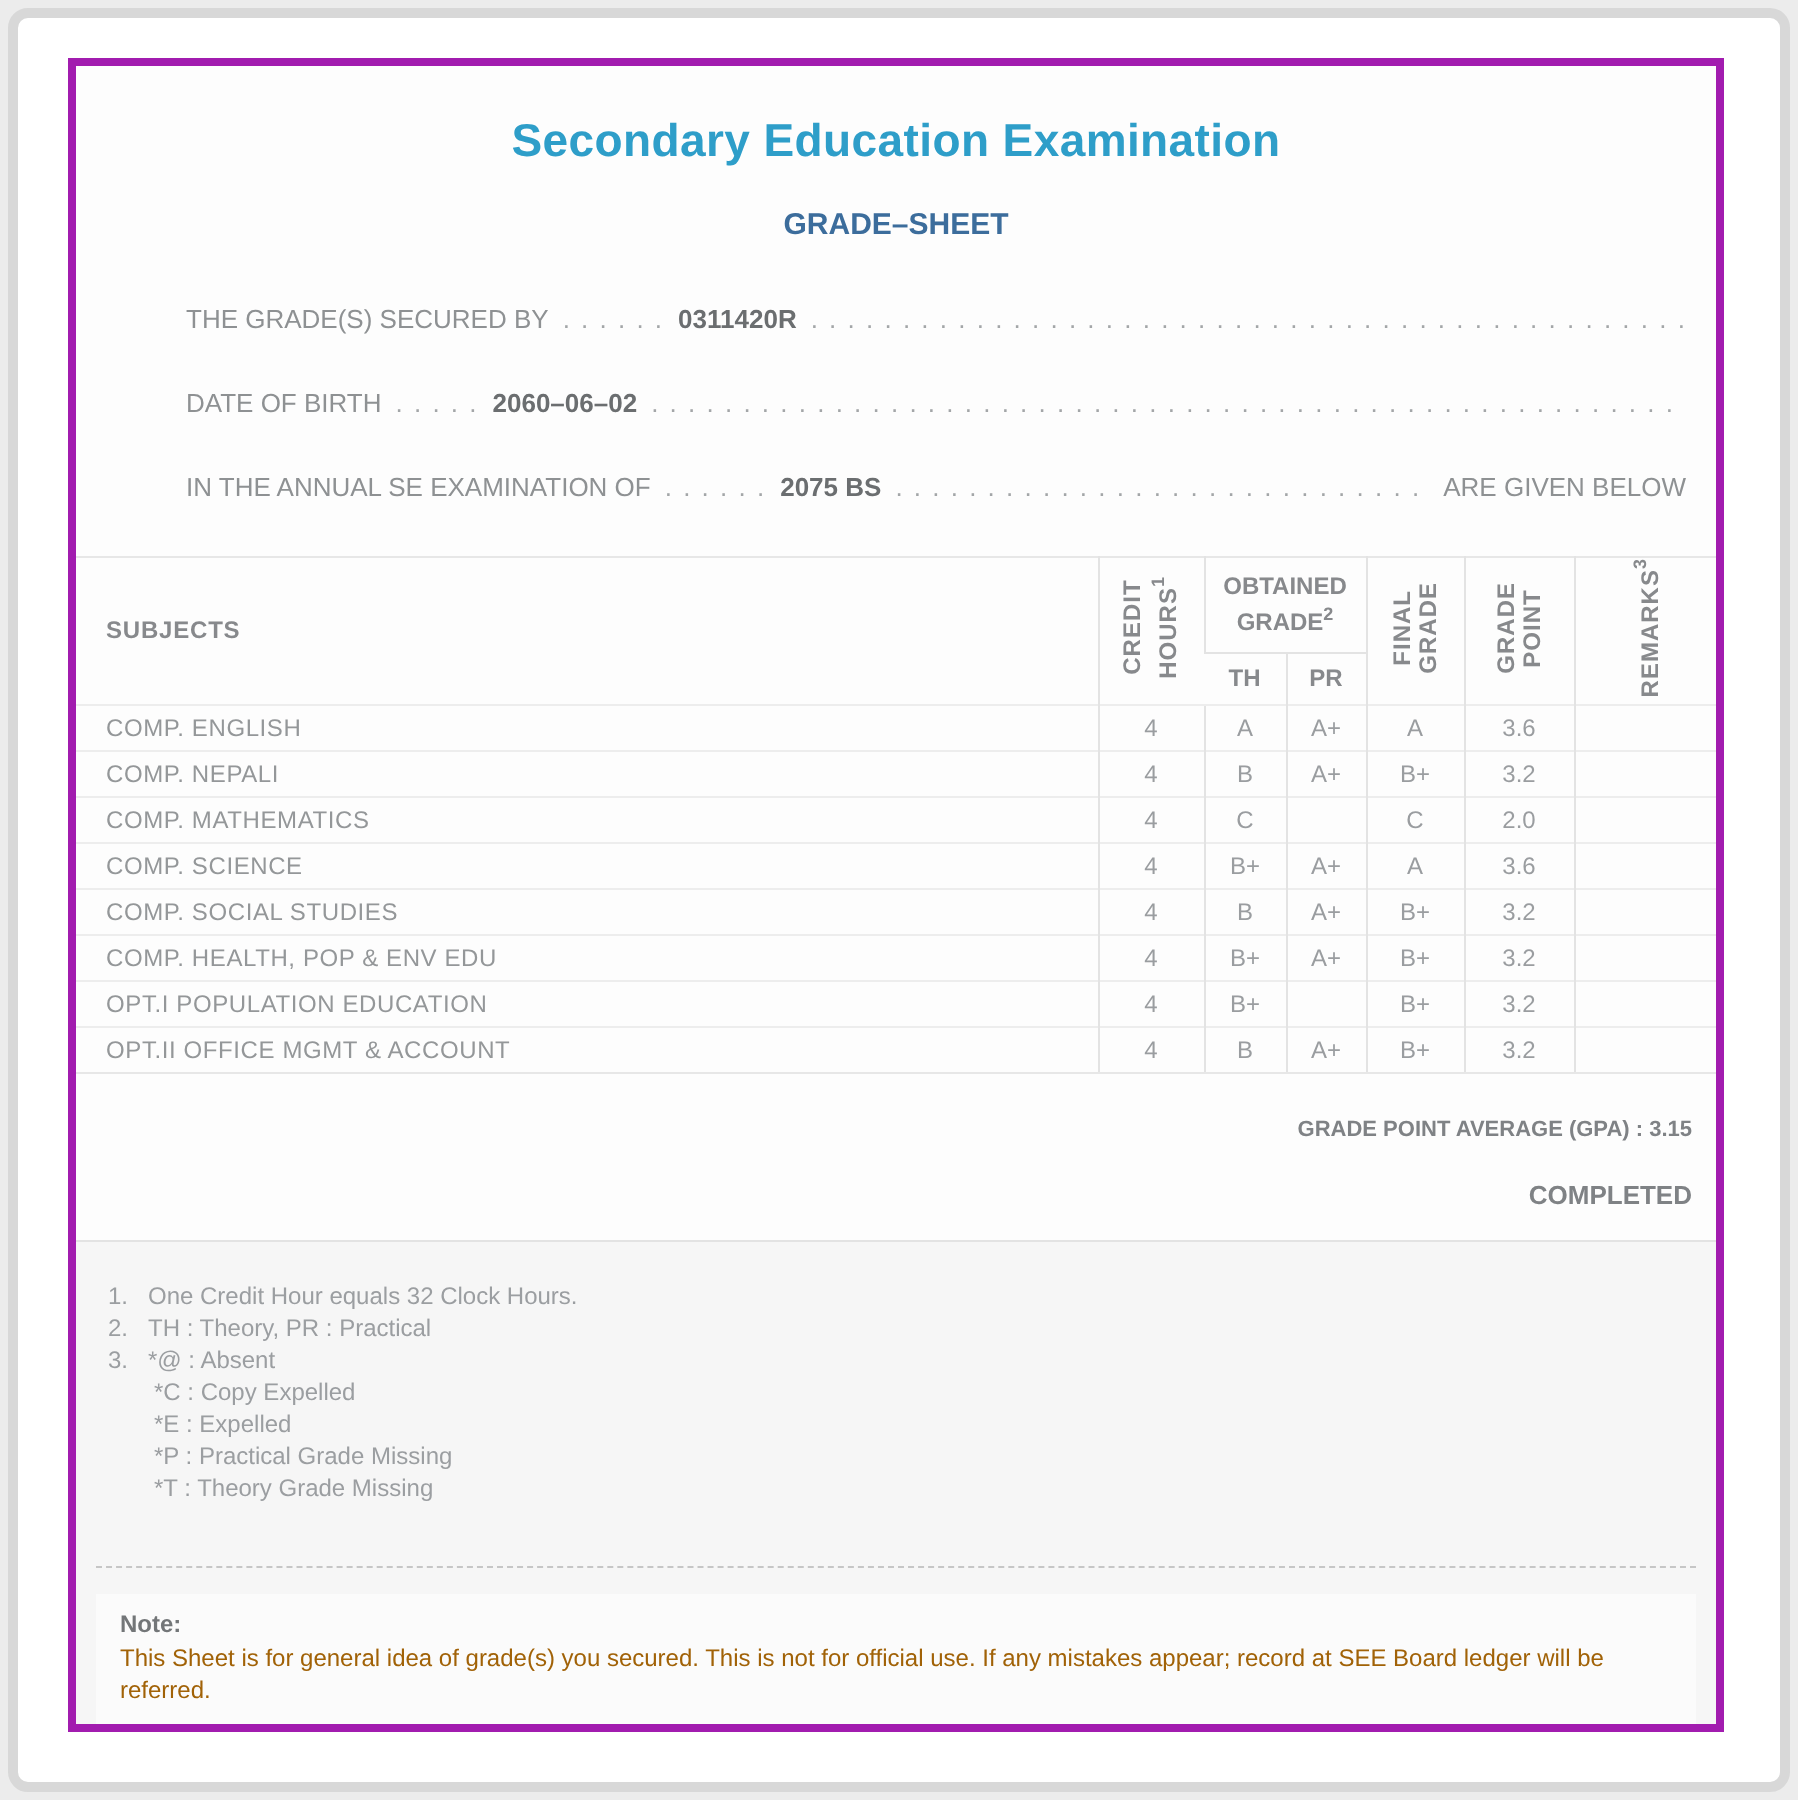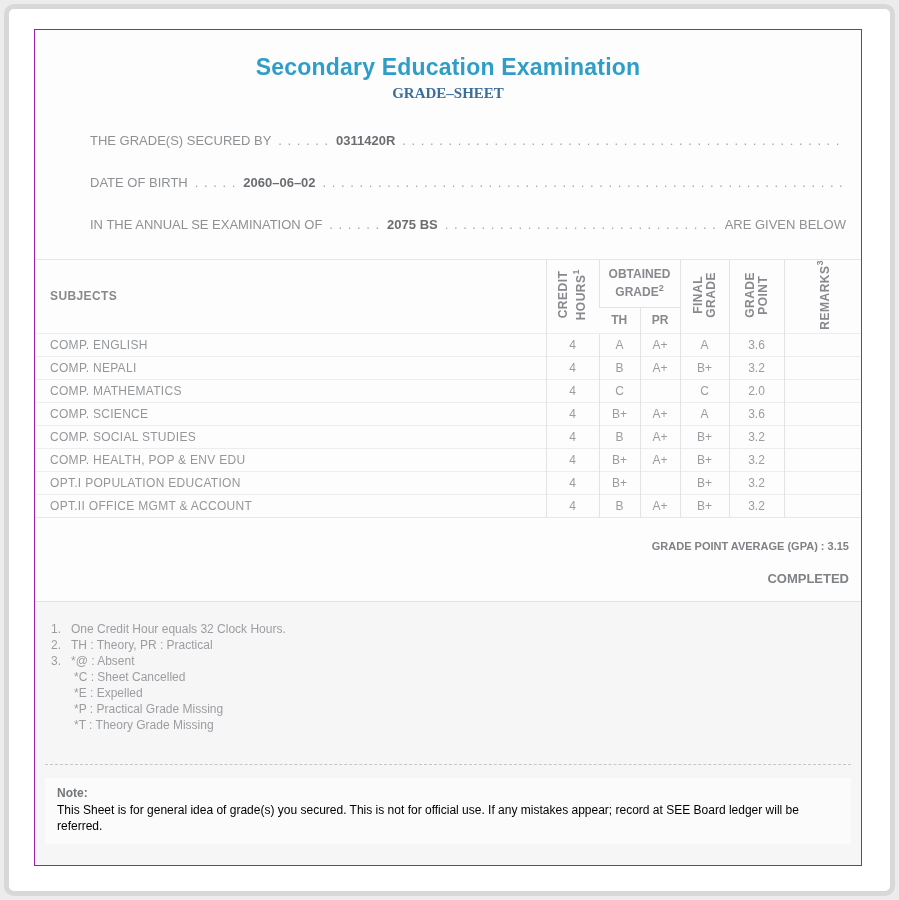--- a/index.html
+++ b/index.html
@@ -12,41 +12,40 @@
   .frame {
     position: absolute;
     inset: 4px;
     background: #ffffff;
     border: 5px solid #d8d8d8;
     border-radius: 10px;
   }
   .document {
     position: absolute;
     left: 25px; right: 28px; top: 20px; bottom: 25px;
-    border: 1px solid #a21caf;
+    border: 4px solid #a21caf;
     background: #fdfdfd;
     overflow: hidden;
   }
   
   .doc-main { background: #fdfdfd; }
   h1.title {
     margin-top: 24px;
     text-align: center;
     font-size: 23px;
     font-weight: bold;
     color: #2e9ec9;
     letter-spacing: 0.2px;
   }
   h2.subtitle {
-    margin-top: 4px;
+    margin-top: 20px;
     text-align: center;
     font-size: 15px;
     font-weight: bold;
     color: #3c6d9c;
-    font-family: Liberation Serif, serif;
   }
   .info-block { margin-top: 31px; padding: 0 15px; }
   .info-line {
     display: flex;
     align-items: baseline;
     gap: 7px;
     height: 15px;
     margin-bottom: 27px;
     font-size: 13px;
     color: #8e9193;
@@ -154,21 +153,21 @@
     margin: 31px 10px 0 10px;
     border-top: 1px dashed #c6c6c6;
     height: 0;
   }
   .note-box {
     margin: 13px 10px 0 10px;
     background: #fbfbfb;
     padding: 7px 12px 10px 12px;
   }
   .note-title { font-size: 12px; font-weight: bold; color: #737678; line-height: 17px; }
-  .note-text { font-size: 12px; color: #000000; line-height: 16px; max-width: 775px; }
+  .note-text { font-size: 12px; color: #a16207; line-height: 16px; max-width: 775px; }
 </style>
 </head>
 <body>
 
 <div class="frame">
   <div class="document">
 
     <div class="doc-main">
       <h1 class="title">Secondary Education Examination</h1>
       <h2 class="subtitle">GRADE–SHEET</h2>
@@ -312,21 +311,21 @@
         <div class="fn-row">
             <span class="fn-num">2.</span>
             <span>TH : Theory, PR : Practical</span>
           </div>
         <div class="fn-row">
             <span class="fn-num">3.</span>
             <span>*@ : Absent</span>
           </div>
         <div class="fn-row">
             <span class="fn-num"></span>
-            <span class="fn-sub">*C : Sheet Cancelled</span>
+            <span class="fn-sub">*C : Copy Expelled</span>
           </div>
         <div class="fn-row">
             <span class="fn-num"></span>
             <span class="fn-sub">*E : Expelled</span>
           </div>
         <div class="fn-row">
             <span class="fn-num"></span>
             <span class="fn-sub">*P : Practical Grade Missing</span>
           </div>
         <div class="fn-row">

